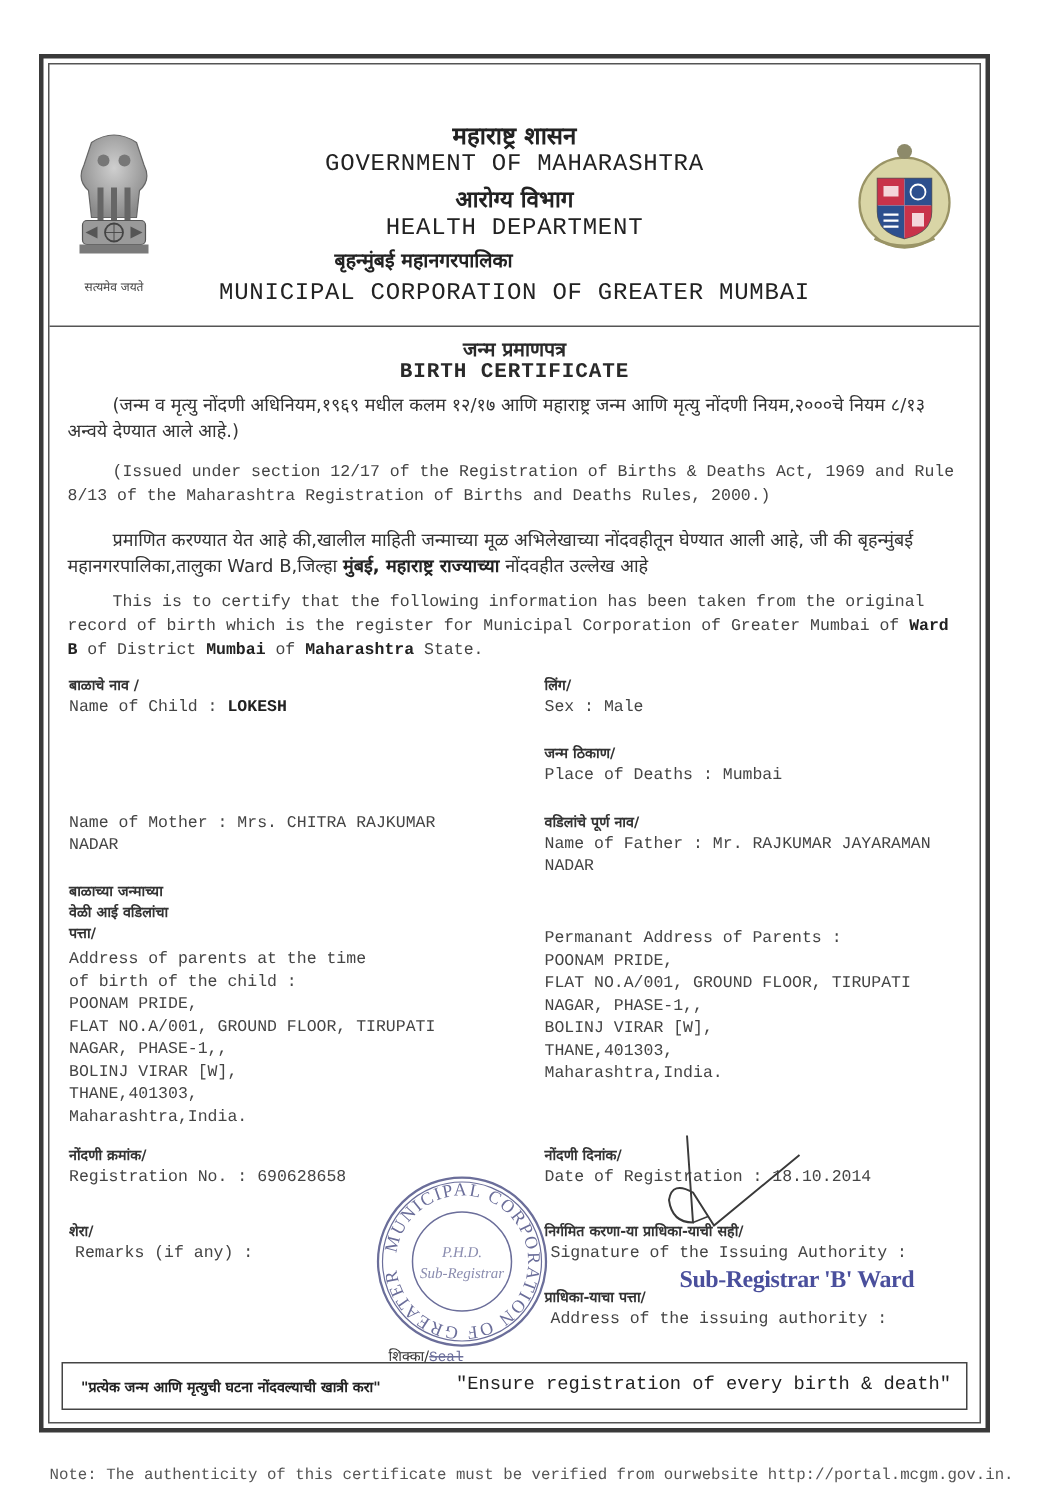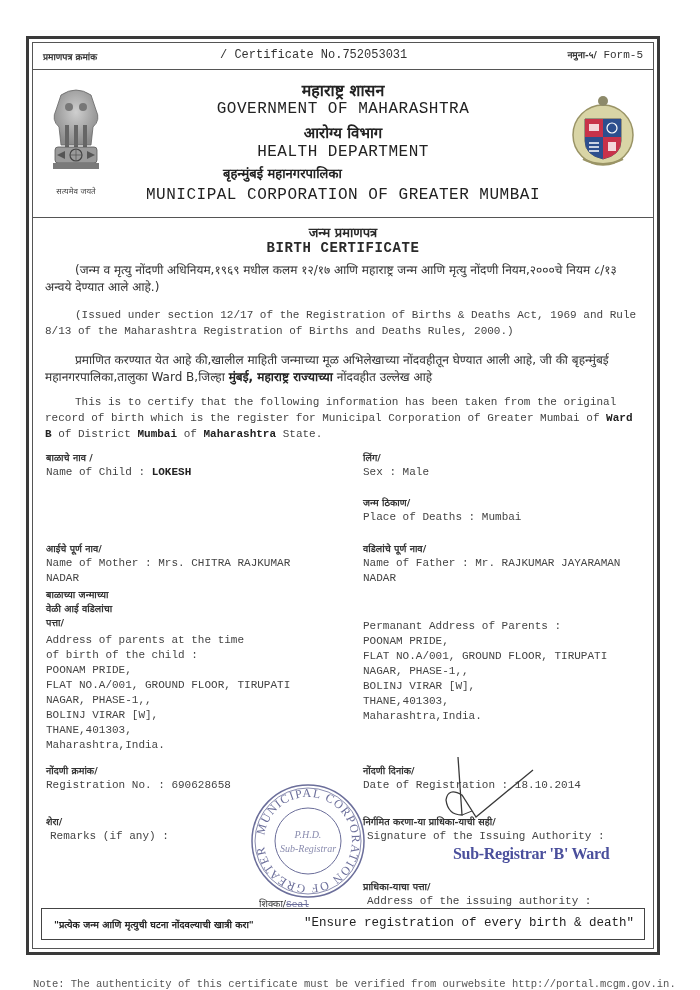--- a/index.html
+++ b/index.html
@@ -56,25 +56,20 @@
   .footer-box .en { position: absolute; right: 10px; top: 7px; font-size: 12.5px; color: #222; }
 
   .note { position: absolute; left: 33px; top: 962px; font-size: 10.5px; color: #555; margin-top: 16px; }
 </style>
 </head>
 <body>
 
 <div class="frame-outer">
   <div class="frame-inner">
 
-    <div class="topbar">
-      <span class="cert-label deva">प्रमाणपत्र क्रमांक</span>
-      <span class="cert-no mono">/ Certificate No.752053031</span>
-      <span class="form mono"><b class="deva">नमुना-५/</b> <span>Form-5</span></span>
-    </div>
 
     <div class="header">
       <div class="emblem">
         <svg width="70" height="100" viewBox="0 0 70 100">
           <defs>
             <radialGradient id="eg" cx="50%" cy="40%" r="60%">
               <stop offset="0%" stop-color="#cfcfcf"></stop>
               <stop offset="100%" stop-color="#8a8a8a"></stop>
             </radialGradient>
           </defs>
@@ -141,21 +136,20 @@
       <div class="lab deva">लिंग/</div>
       <div class="val mono"><span>Sex : </span><span>Male</span></div>
     </div>
 
     <div class="fld col-r" style="top:453px;">
       <div class="lab deva">जन्म ठिकाण/</div>
       <div class="val mono"><span>Place of Deaths : </span><span>Mumbai</span></div>
     </div>
 
     <div class="fld col-l" style="top:499px;">
-      <div class="lab deva">आईचे पूर्ण नाव/</div>
       <div class="val mono"><span>Name of Mother : </span><span>Mrs. CHITRA RAJKUMAR
 NADAR</span></div>
     </div>
     <div class="fld col-r" style="top:499px;">
       <div class="lab deva">वडिलांचे पूर्ण नाव/</div>
       <div class="val mono"><span>Name of Father : </span><span>Mr. RAJKUMAR JAYARAMAN
 NADAR</span></div>
     </div>
 
     <div class="fld col-l" style="top:545px;">
@@ -192,21 +186,21 @@
 
     <div class="fld col-l" style="top:772px; left:13px;">
       <div class="lab deva">शेरा/</div>
       <div class="val mono" style="padding-left:4px;">Remarks (if any) :</div>
     </div>
 
     <div class="fld col-r" style="top:772px;">
       <div class="lab deva">निर्गमित करणा-या प्राधिका-याची सही/</div>
       <div class="val mono" style="padding-left:4px;">Signature of the Issuing Authority :</div>
     </div>
-    <div class="fld col-r" style="top:837px;">
+    <div class="fld col-r" style="top:816px;">
       <div class="lab deva">प्राधिका-याचा पत्ता/</div>
       <div class="val mono" style="padding-left:4px;">Address of the issuing authority :</div>
     </div>
     <div class="sign-stamp" style="left:420px; top:802px;">Sub-Registrar 'B' Ward</div>
 
     <div class="signature" style="left:395px; top:712px;">
       <svg width="110" height="85" viewBox="0 0 110 85">
         <path d="M30 2 L34 60 Q20 60 18 45 Q20 32 34 40 L48 62 L105 15" fill="none" stroke="#3a3a3a" stroke-width="1.3"></path>
         <path d="M34 60 L44 56" fill="none" stroke="#3a3a3a" stroke-width="1"></path>
       </svg>

